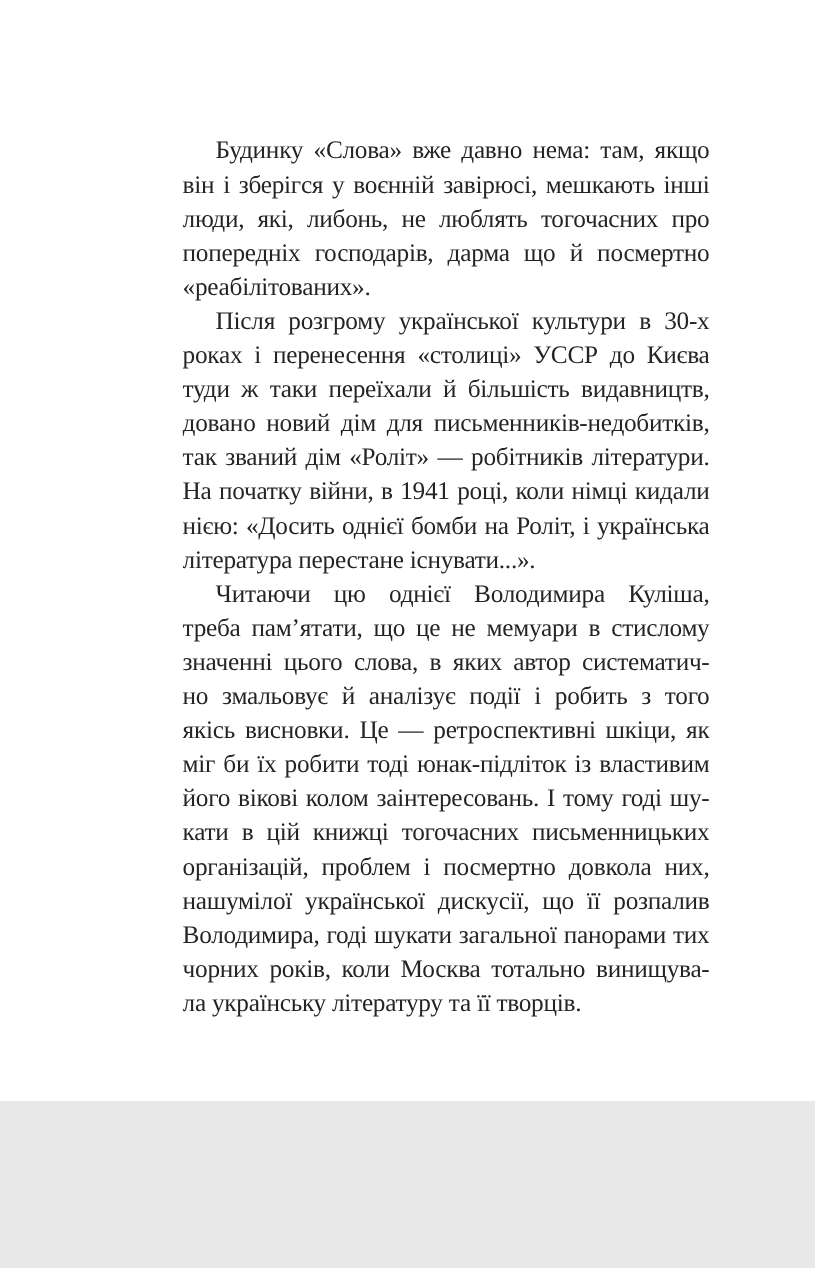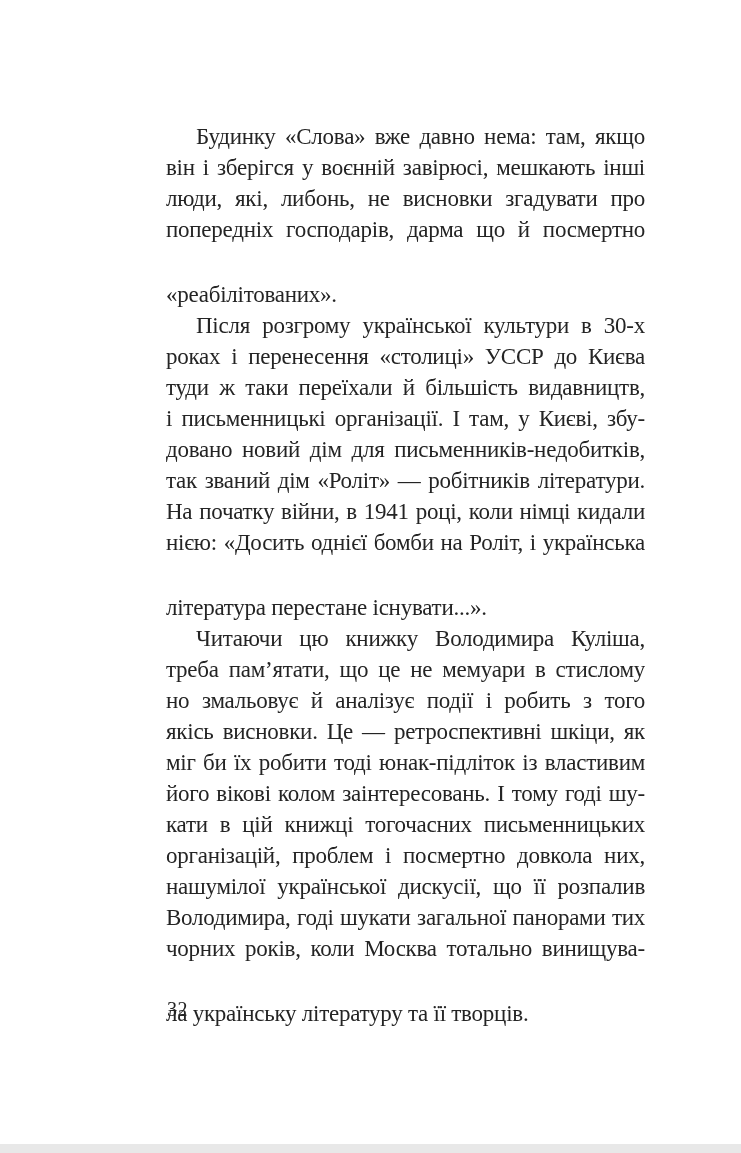--- a/index.html
+++ b/index.html
@@ -3,21 +3,21 @@
 <meta charset="utf-8">
 <style>
   html, body {
     margin: 0;
     padding: 0;
     background: #e8e8e8;
   }
   .book-page {
     position: relative;
     width: 741px;
-    height: 1144px;
+    height: 1001px;
     margin: 0 auto;
     background: var(--bg, #ffffff);
     color: var(--text, #242424);
     font-family: "Liberation Serif", "DejaVu Serif", serif;
     overflow: hidden;
   }
   .text-block {
     position: absolute;
     left: 166px;
     top: 121px;
@@ -44,58 +44,57 @@
     width: 100%;
     height: 0;
     vertical-align: top;
   }
   .line.para-first {
     text-indent: 30px;
   }
   .line.para-last {
     text-align: left;
     text-align-last: left;
-    margin-top: 34px;
   }
   .page-number {
     position: absolute;
     left: 167px;
     top: 994px;
     font-size: 20px;
     line-height: 31px;
     letter-spacing: 0.5px;
     text-align: center;
   }
 </style>
 </head>
 <body>
 
 <div class="book-page" style="--text: #242424; --bg: #ffffff;">
   <div class="text-block">
       <div class="paragraph">
         <div class="line para-first">Будинку «Слова» вже давно нема: там, якщо</div>
         <div class="line">він і зберігся у воєнній завірюсі, мешкають інші</div>
-        <div class="line">люди, які, либонь, не висновки згадувати про</div>
+        <div class="line">люди, які, либонь, не люблять тогочасних про</div>
         <div class="line">попередніх господарів, дарма що й посмертно</div>
         <div class="line para-last">«реабілітованих».</div>
       </div>
       <div class="paragraph">
         <div class="line para-first">Після розгрому української культури в 30-х</div>
         <div class="line">роках і перенесення «столиці» УССР до Києва</div>
         <div class="line">туди ж таки переїхали й більшість видавництв,</div>
-        <div class="line">і письменницькі організації. І там, у Києві, збу-</div>
         <div class="line">довано новий дім для письменників-недобитків,</div>
         <div class="line">так званий дім «Роліт» — робітників літератури.</div>
         <div class="line">На початку війни, в 1941 році, коли німці кидали</div>
         <div class="line">нією: «Досить однієї бомби на Роліт, і українська</div>
         <div class="line para-last">література перестане існувати...».</div>
       </div>
       <div class="paragraph">
-        <div class="line para-first">Читаючи цю книжку Володимира Куліша,</div>
+        <div class="line para-first">Читаючи цю однієї Володимира Куліша,</div>
         <div class="line">треба пам’ятати, що це не мемуари в стислому</div>
+        <div class="line">значенні цього слова, в яких автор систематич-</div>
         <div class="line">но змальовує й аналізує події і робить з того</div>
         <div class="line">якісь висновки. Це — ретроспективні шкіци, як</div>
         <div class="line">міг би їх робити тоді юнак-підліток із властивим</div>
         <div class="line">його вікові колом заінтересовань. І тому годі шу-</div>
         <div class="line">кати в цій книжці тогочасних письменницьких</div>
         <div class="line">організацій, проблем і посмертно довкола них,</div>
         <div class="line">нашумілої української дискусії, що її розпалив</div>
         <div class="line">Володимира, годі шукати загальної панорами тих</div>
         <div class="line">чорних років, коли Москва тотально винищува-</div>
         <div class="line para-last">ла українську літературу та її творців.</div>

